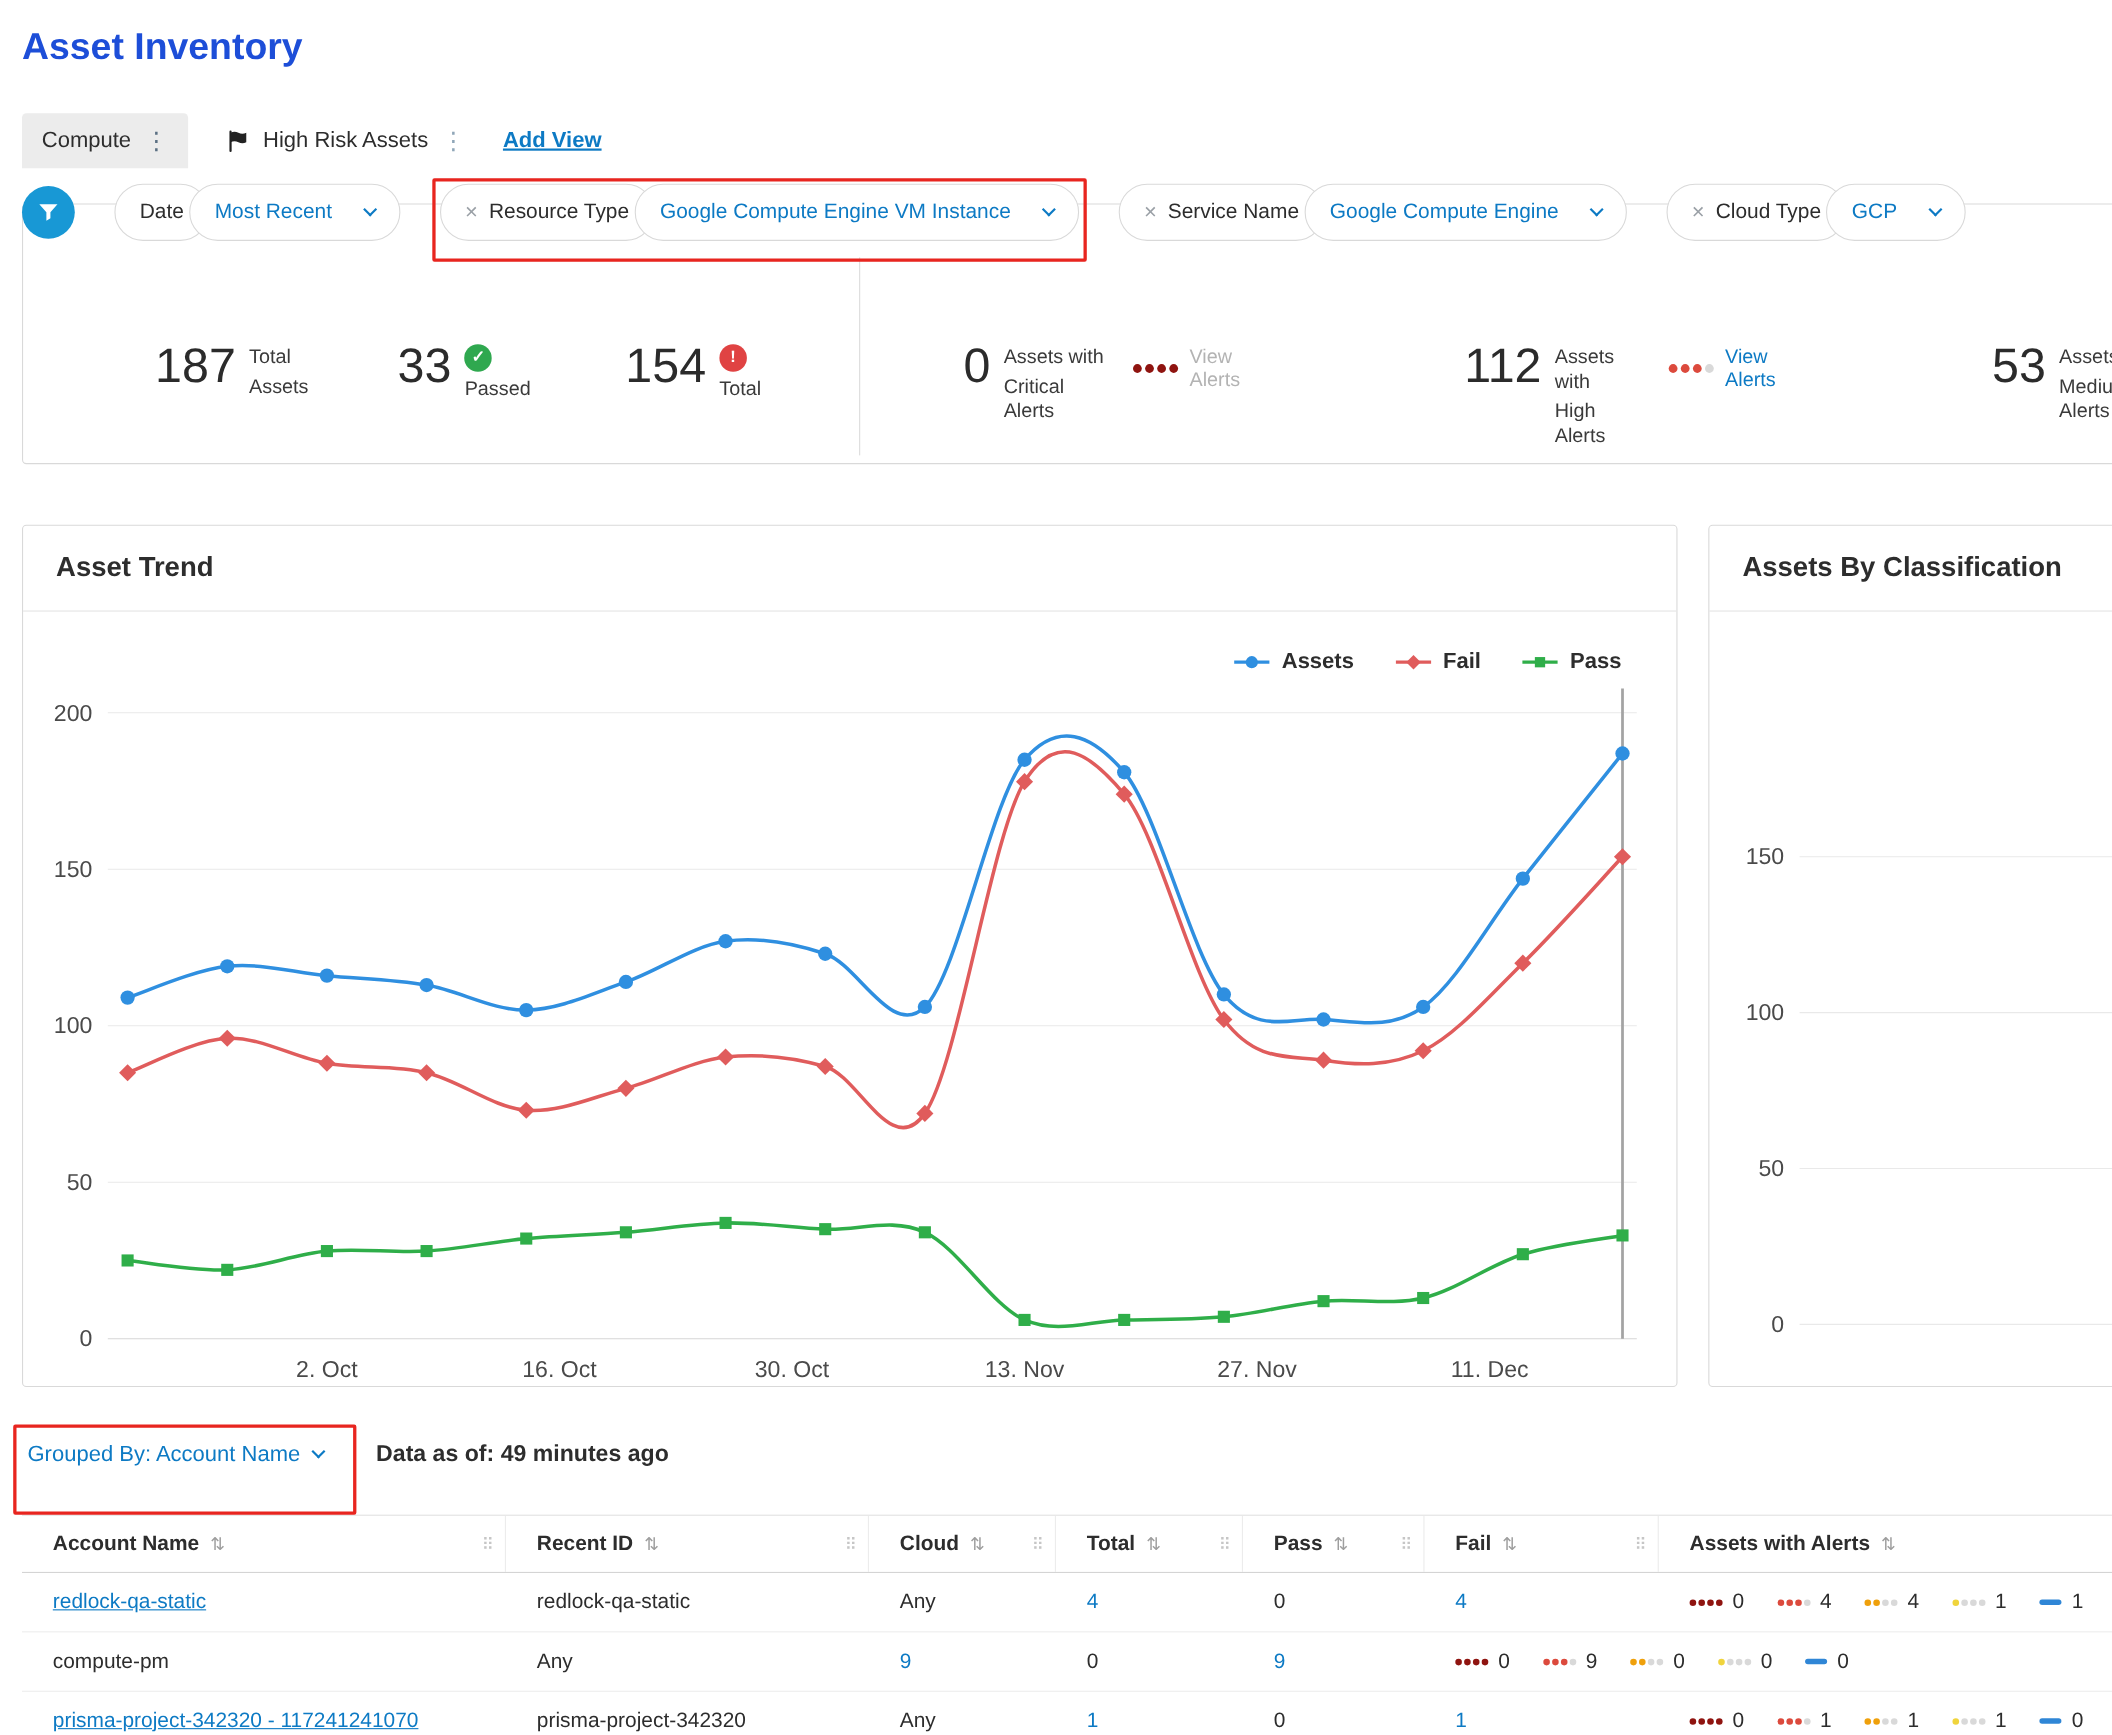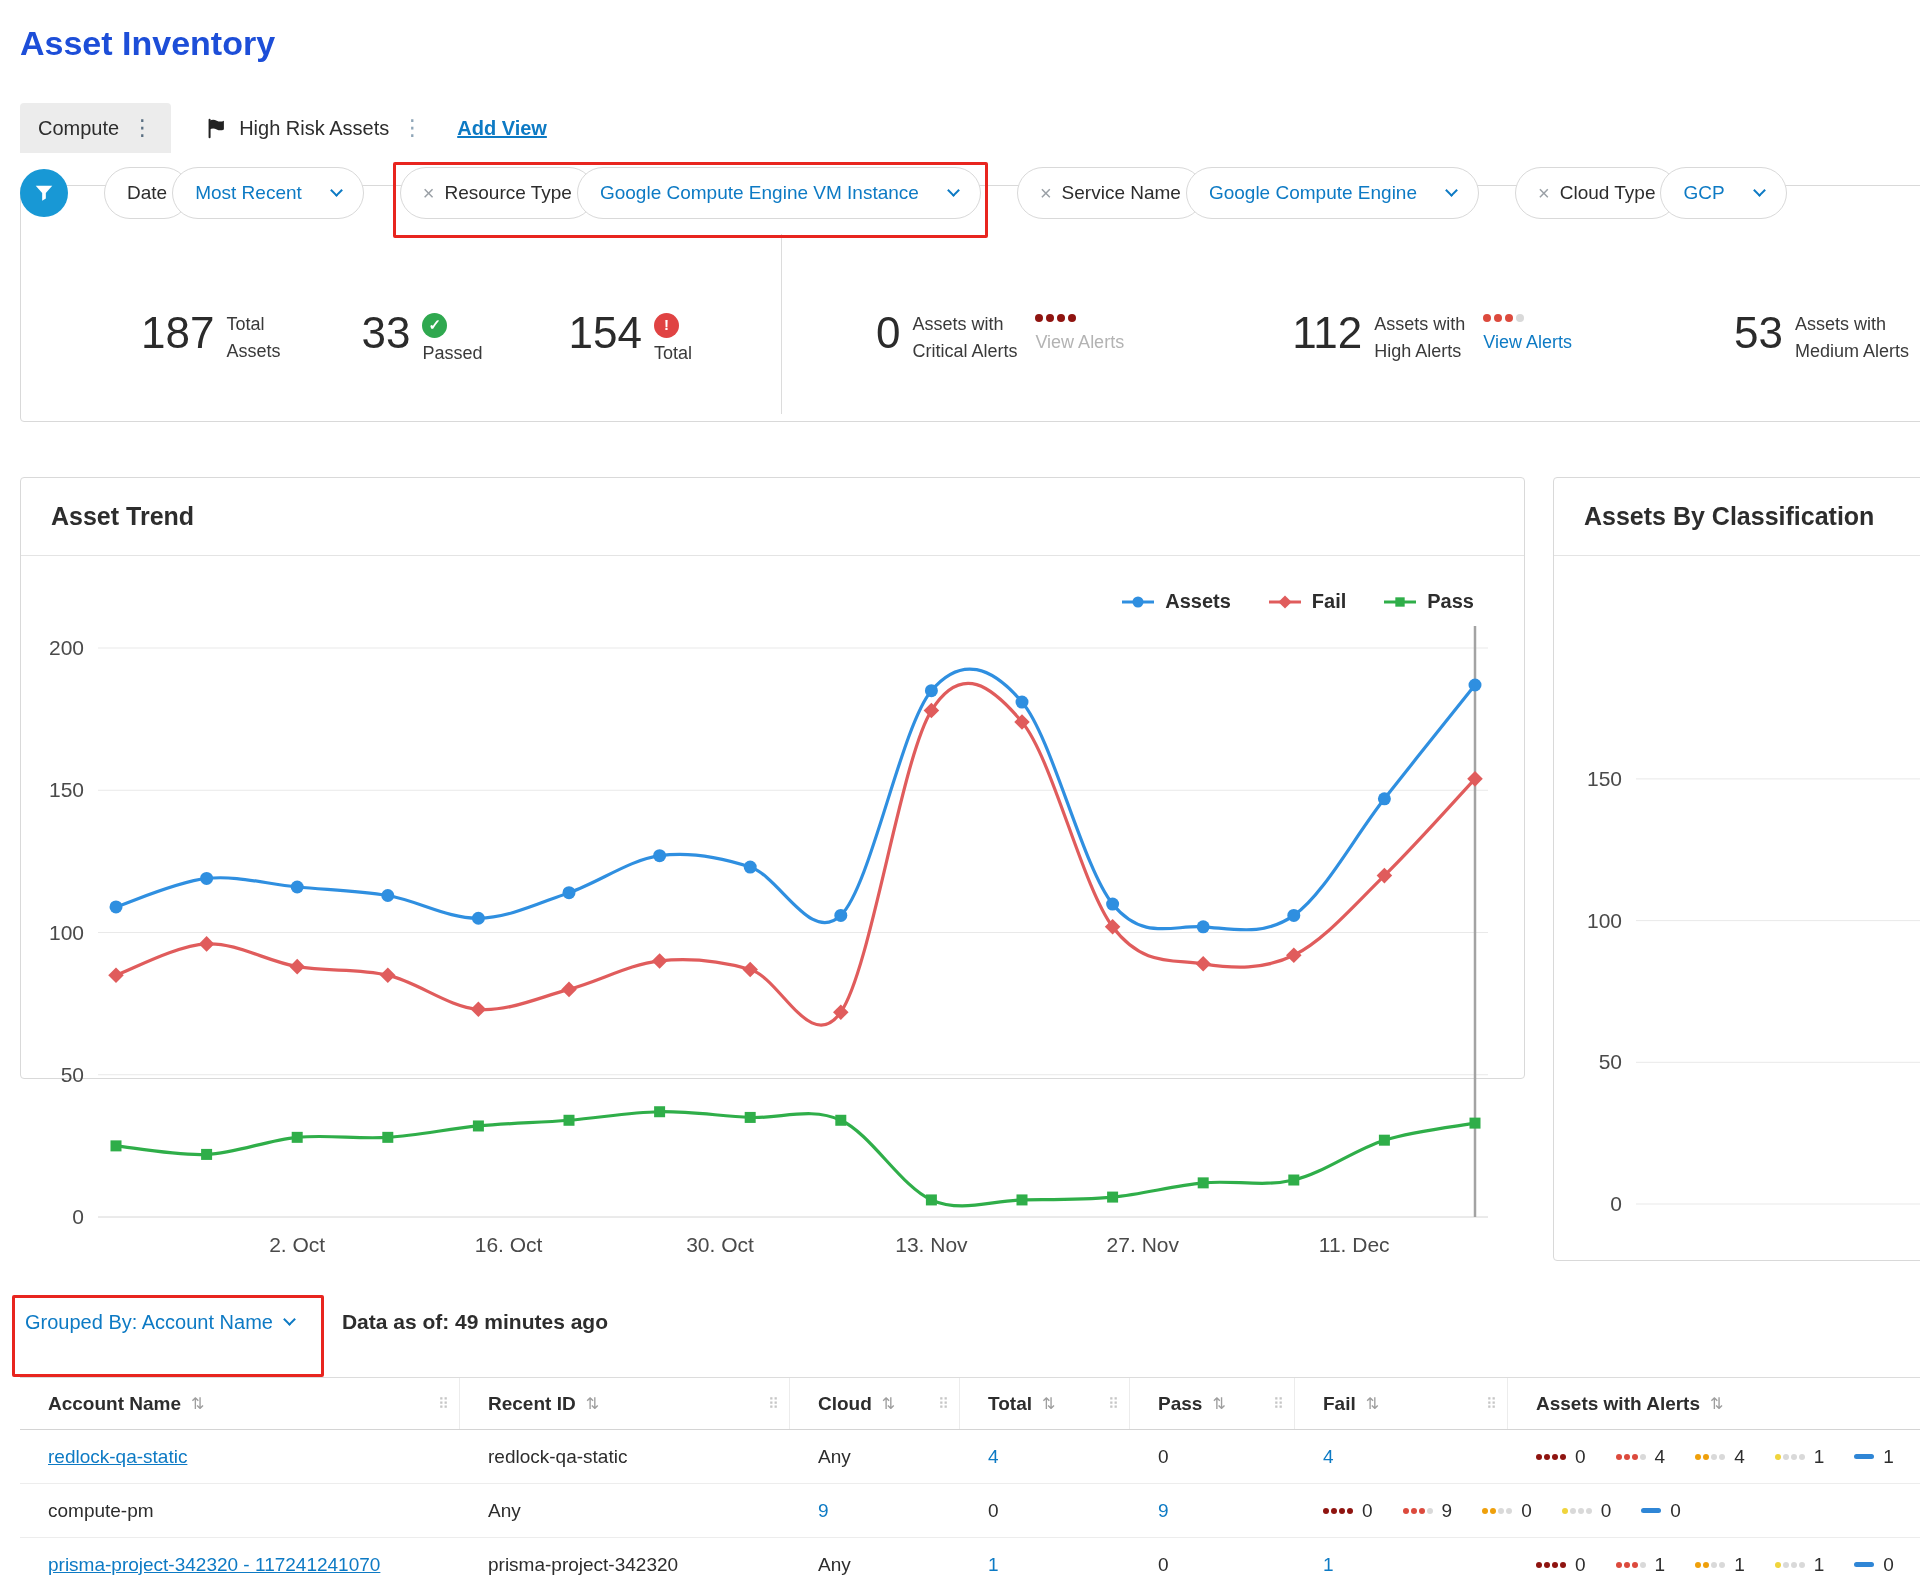--- a/index.html
+++ b/index.html
@@ -41,35 +41,35 @@
 
   
   .stats-panel { margin-left: 20px; width: 1960px; height: 237px; border: 1px solid #d9d9d9; border-radius: 4px; display: flex; align-items: flex-start; padding-top: 126px; position: relative; z-index: 1; background: #fff; }
   .stat-block { display: flex; align-items: flex-start; }
   .num { font-size: 44px; line-height: 0.95; color: #2b2b2b; }
   .stat-side { margin-left: 12px; display: flex; flex-direction: column; gap: 4px; font-size: 18px; color: #3a3a3a; line-height: 1.25; padding-top: 1px; }
   .circ { width: 25px; height: 25px; border-radius: 50%; color: #fff; display: flex; align-items: center; justify-content: center; font-size: 15px; font-weight: bold; }
   .pass-circ { background: #2fa84f; }
   .fail-circ { background: #e04343; }
   .vdiv { width: 1px; background: #dcdcdc; height: 180px; margin-top: -78px; flex: none; }
-  .alert-extra { display: flex; flex-direction: column; gap: 10px; margin-left: 18px; padding-top: 2px; font-size: 18px; }
+  .alert-extra { display: flex; flex-direction: row; gap: 10px; margin-left: 18px; padding-top: 2px; font-size: 18px; }
   .view-alerts.gray { color: #b3b3b3; }
   .view-alerts.blue { color: var(--accent); }
 
   
   .sev { display: inline-flex; gap: 2px; align-items: center; }
   .sev-dot { width: 6px; height: 6px; border-radius: 50%; display: inline-block; }
   .sev.lg { gap: 3px; }
   .sev.lg .sev-dot { width: 8px; height: 8px; }
   .sev-bar { width: 20px; height: 5px; border-radius: 3px; background: var(--sev-info); display: inline-block; }
 
   
   .charts-row { display: flex; gap: 28px; margin: 55px 0 0 20px; }
   .panel { background: #fff; border: 1px solid #d9d9d9; border-radius: 4px; }
-  .trend-panel { width: 1505px; height: 602px; }
+  .trend-panel { width: 1505px; height: 784px; }
   .class-panel { width: 520px; height: 784px; }
   .panel-header { height: 78px; display: flex; align-items: center; padding-left: 30px; border-bottom: 1px solid #e4e4e4; font-size: 25px; font-weight: bold; color: #2d2d2d; }
   .panel-body { position: relative; height: 705px; }
   .panel-body svg { display: block; }
   .legend { position: absolute; top: 34px; right: 50px; display: flex; gap: 36px; align-items: center; z-index: 2; }
   .legend-item { display: flex; align-items: center; gap: 9px; font-size: 20px; font-weight: bold; color: #2d2d2d; }
 
   
   .grouped-row { display: flex; align-items: center; margin: 32px 0 0 25px; height: 58px; }
   .grouped-wrap { position: relative; }

